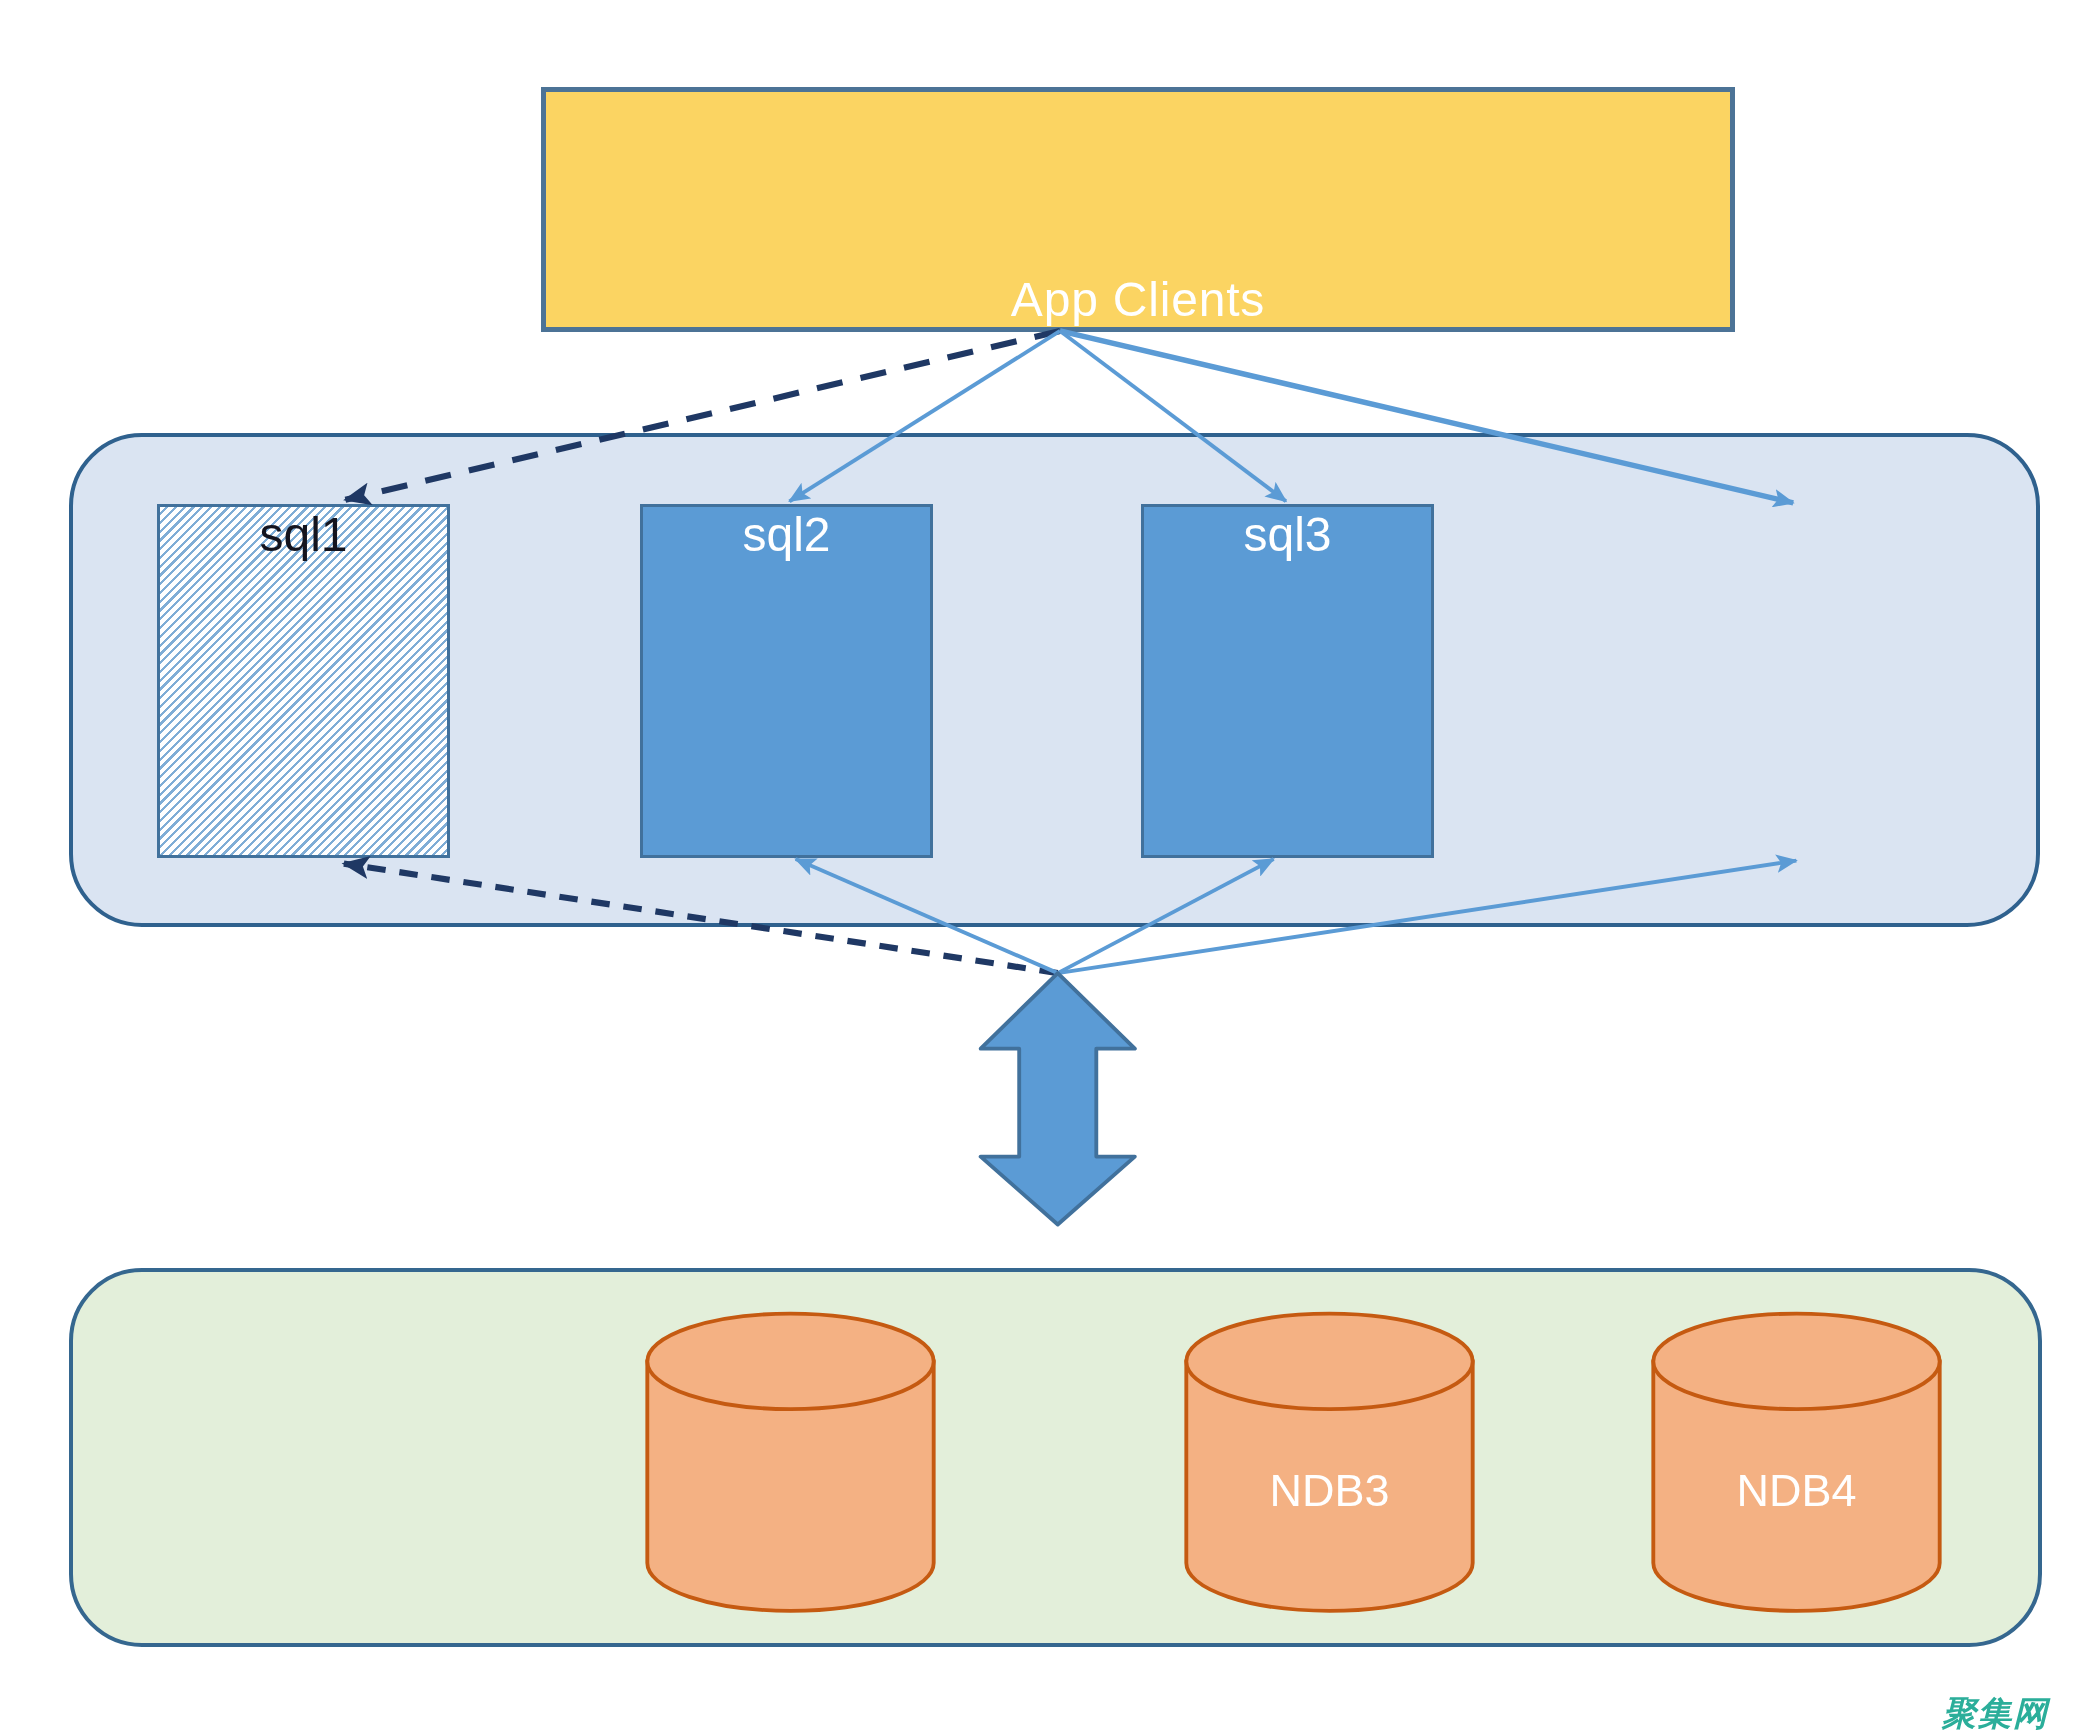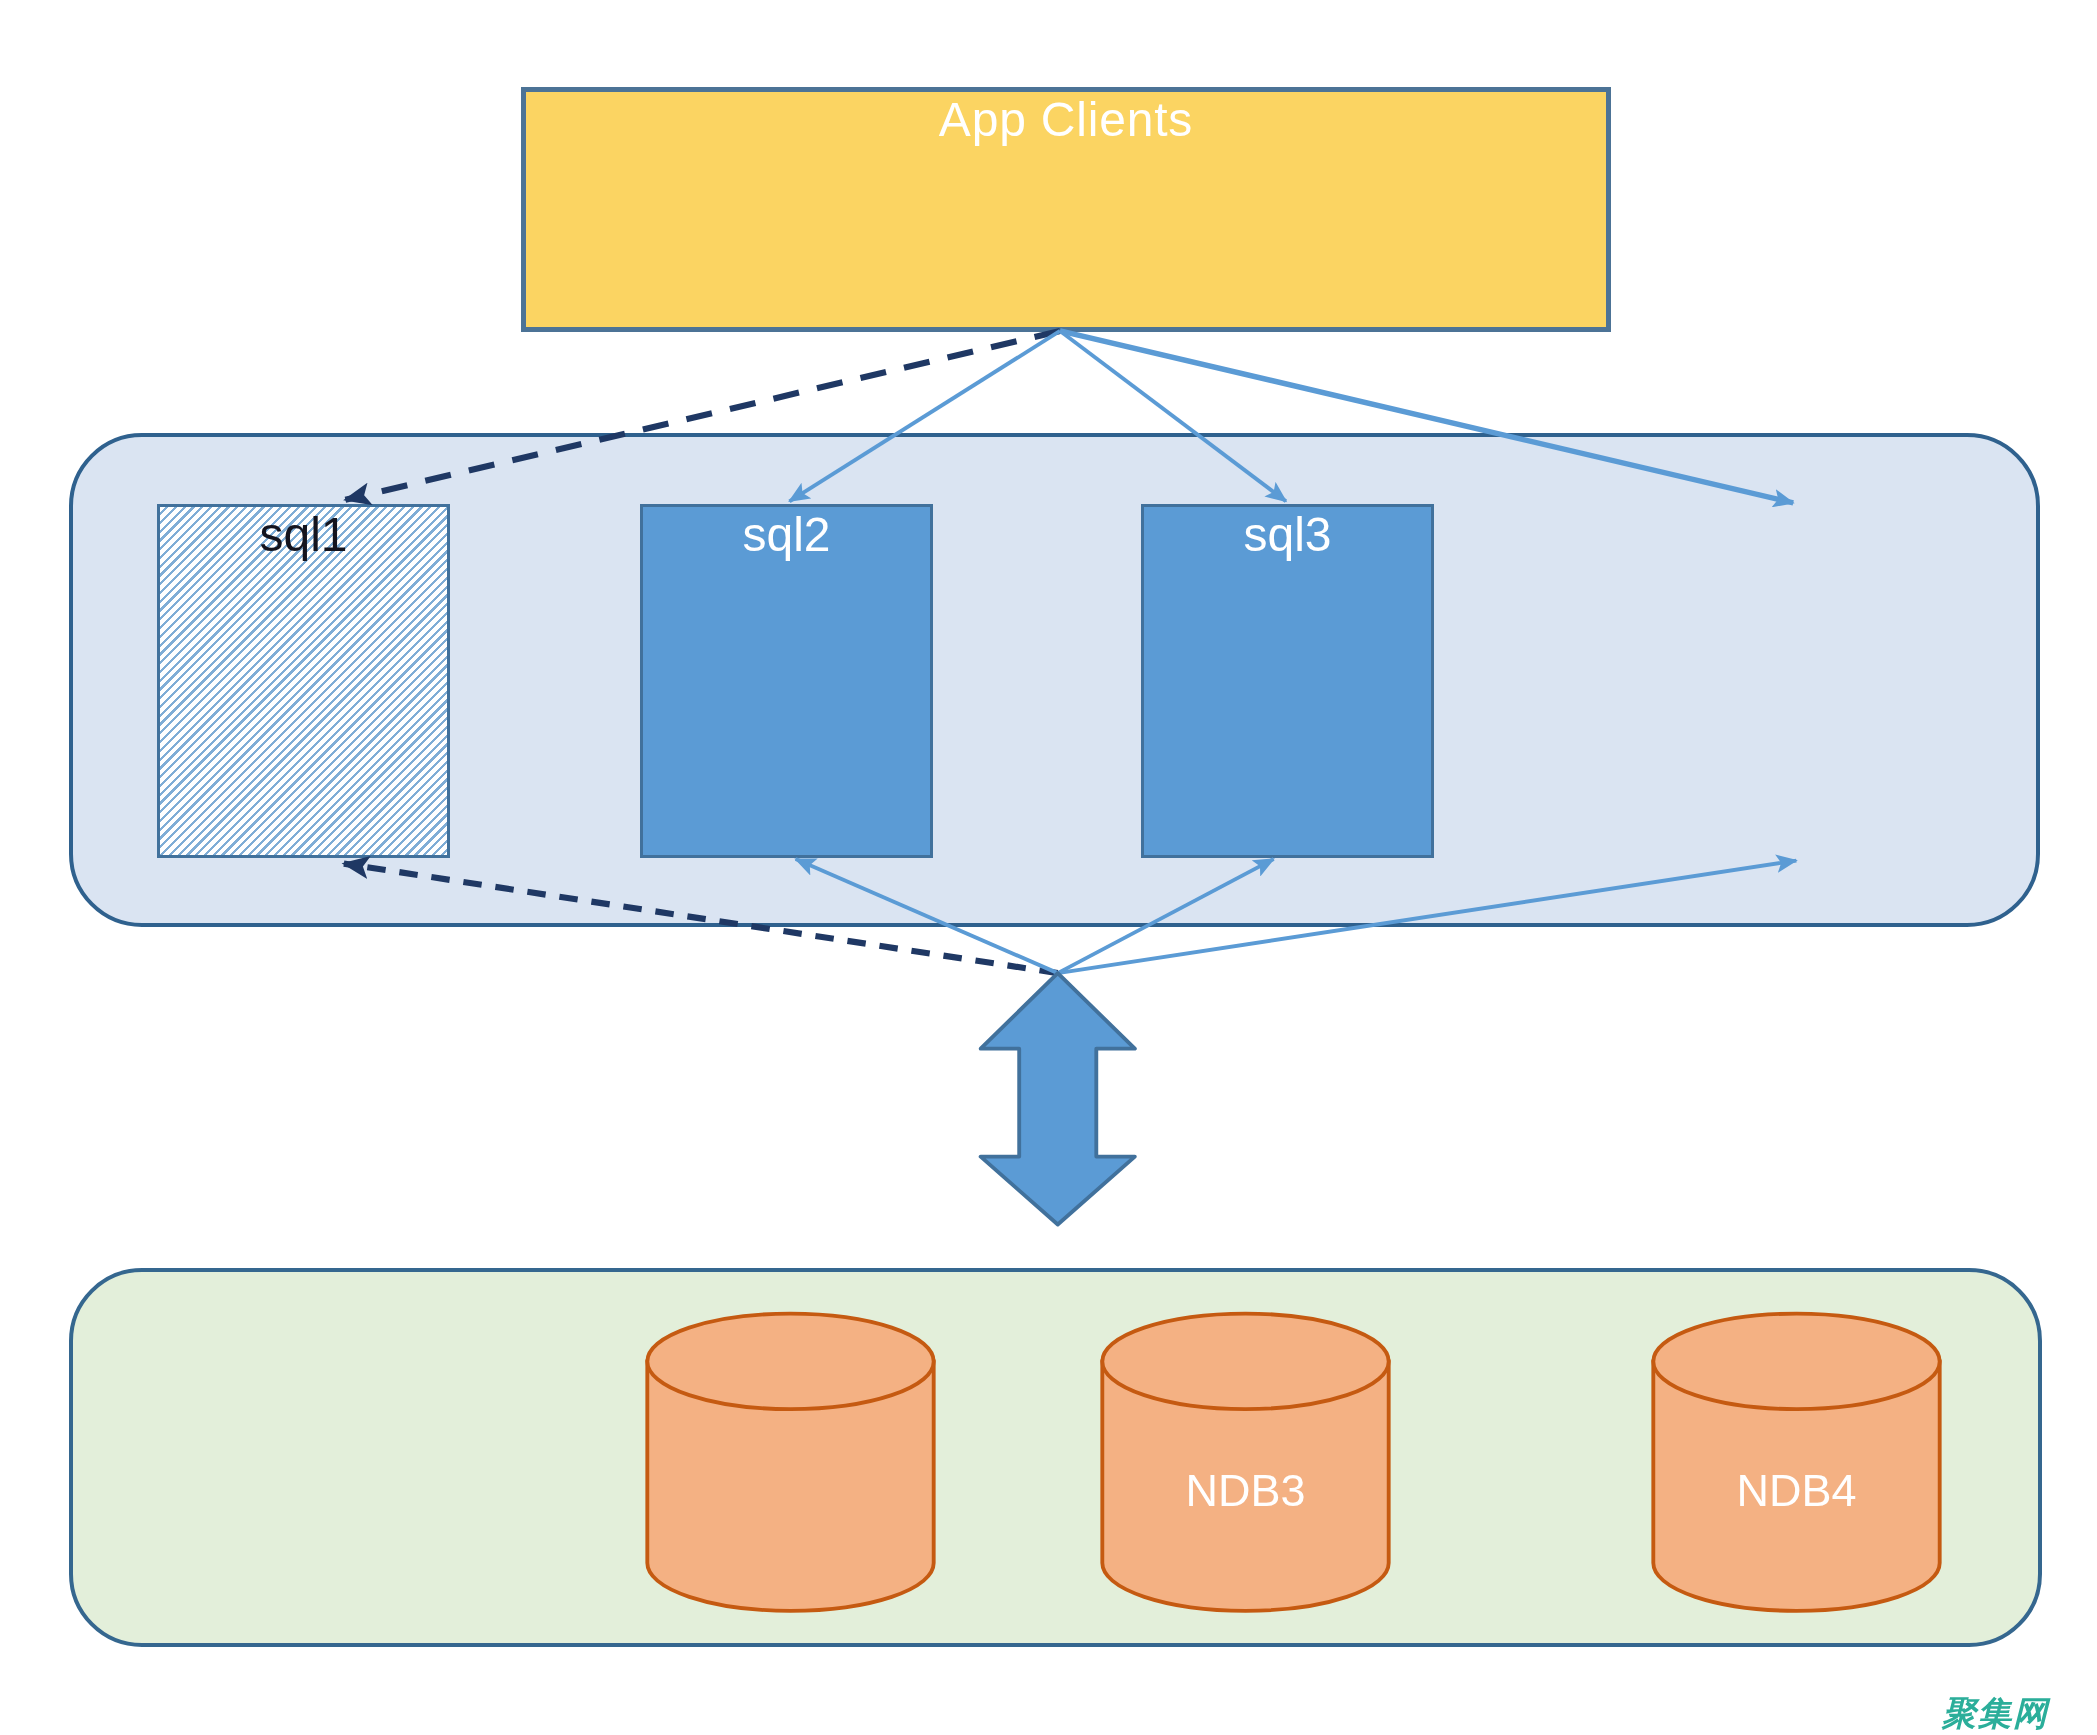--- a/index.html
+++ b/index.html
@@ -4,24 +4,24 @@
 <style>
   html,body{margin:0;padding:0;background:#ffffff;}
   .canvas{
     position:relative;width:2097px;height:1735px;background:#ffffff;overflow:hidden;
     font-family:"Liberation Sans","DejaVu Sans",sans-serif;
   }
   .canvas *{box-sizing:border-box;}
 
   
   .app-clients{
-    position:absolute;left:521px;top:87px;width:1090px;height:245px;
+    position:absolute;left:541px;top:87px;width:1194px;height:245px;
     background:var(--app_clients_fill);
     border:5.4px solid var(--app_clients_border);
-    display:flex;align-items:flex-start;justify-content:center;
+    display:flex;align-items:flex-end;justify-content:center;
   }
   .app-clients .label{
     color:var(--label_light);font-size:48px;font-weight:300;letter-spacing:0.8px;
   }
 
   
   .sql-container{
     position:absolute;left:69px;top:433px;width:1971px;height:494px;
     background:var(--sql_container_fill);
     border:4.6px solid var(--sql_container_border);
@@ -61,21 +61,21 @@
   .ndb-node .cyl-body,.ndb-node .cyl-top{
     fill:var(--ndb_node_fill);stroke:var(--ndb_node_border);stroke-width:5;
   }
   .ndb-node .label{
     position:absolute;left:0;top:116px;width:100%;height:131px;
     display:flex;align-items:center;justify-content:center;
     color:var(--label_light);font-size:45px;font-weight:300;
   }
   .ndb1{left:159px;}
   .ndb2{left:645px;}
-  .ndb3{left:1100px;}
+  .ndb3{left:1184px;}
   .ndb4{left:1651px;}
 
   
   .arrows{position:absolute;left:0;top:0;width:2097px;height:1735px;pointer-events:none;}
   .arrow-solid{stroke:var(--arrow_solid);fill:none;}
   .arrow-dashed{stroke:var(--arrow_dashed);fill:none;}
   .mk-solid{fill:var(--arrow_solid);}
   .mk-dashed{fill:var(--arrow_dashed);}
   .double-arrow{fill:var(--arrow_solid);stroke:var(--sql_node_border);stroke-width:5;stroke-linejoin:round;}
 

